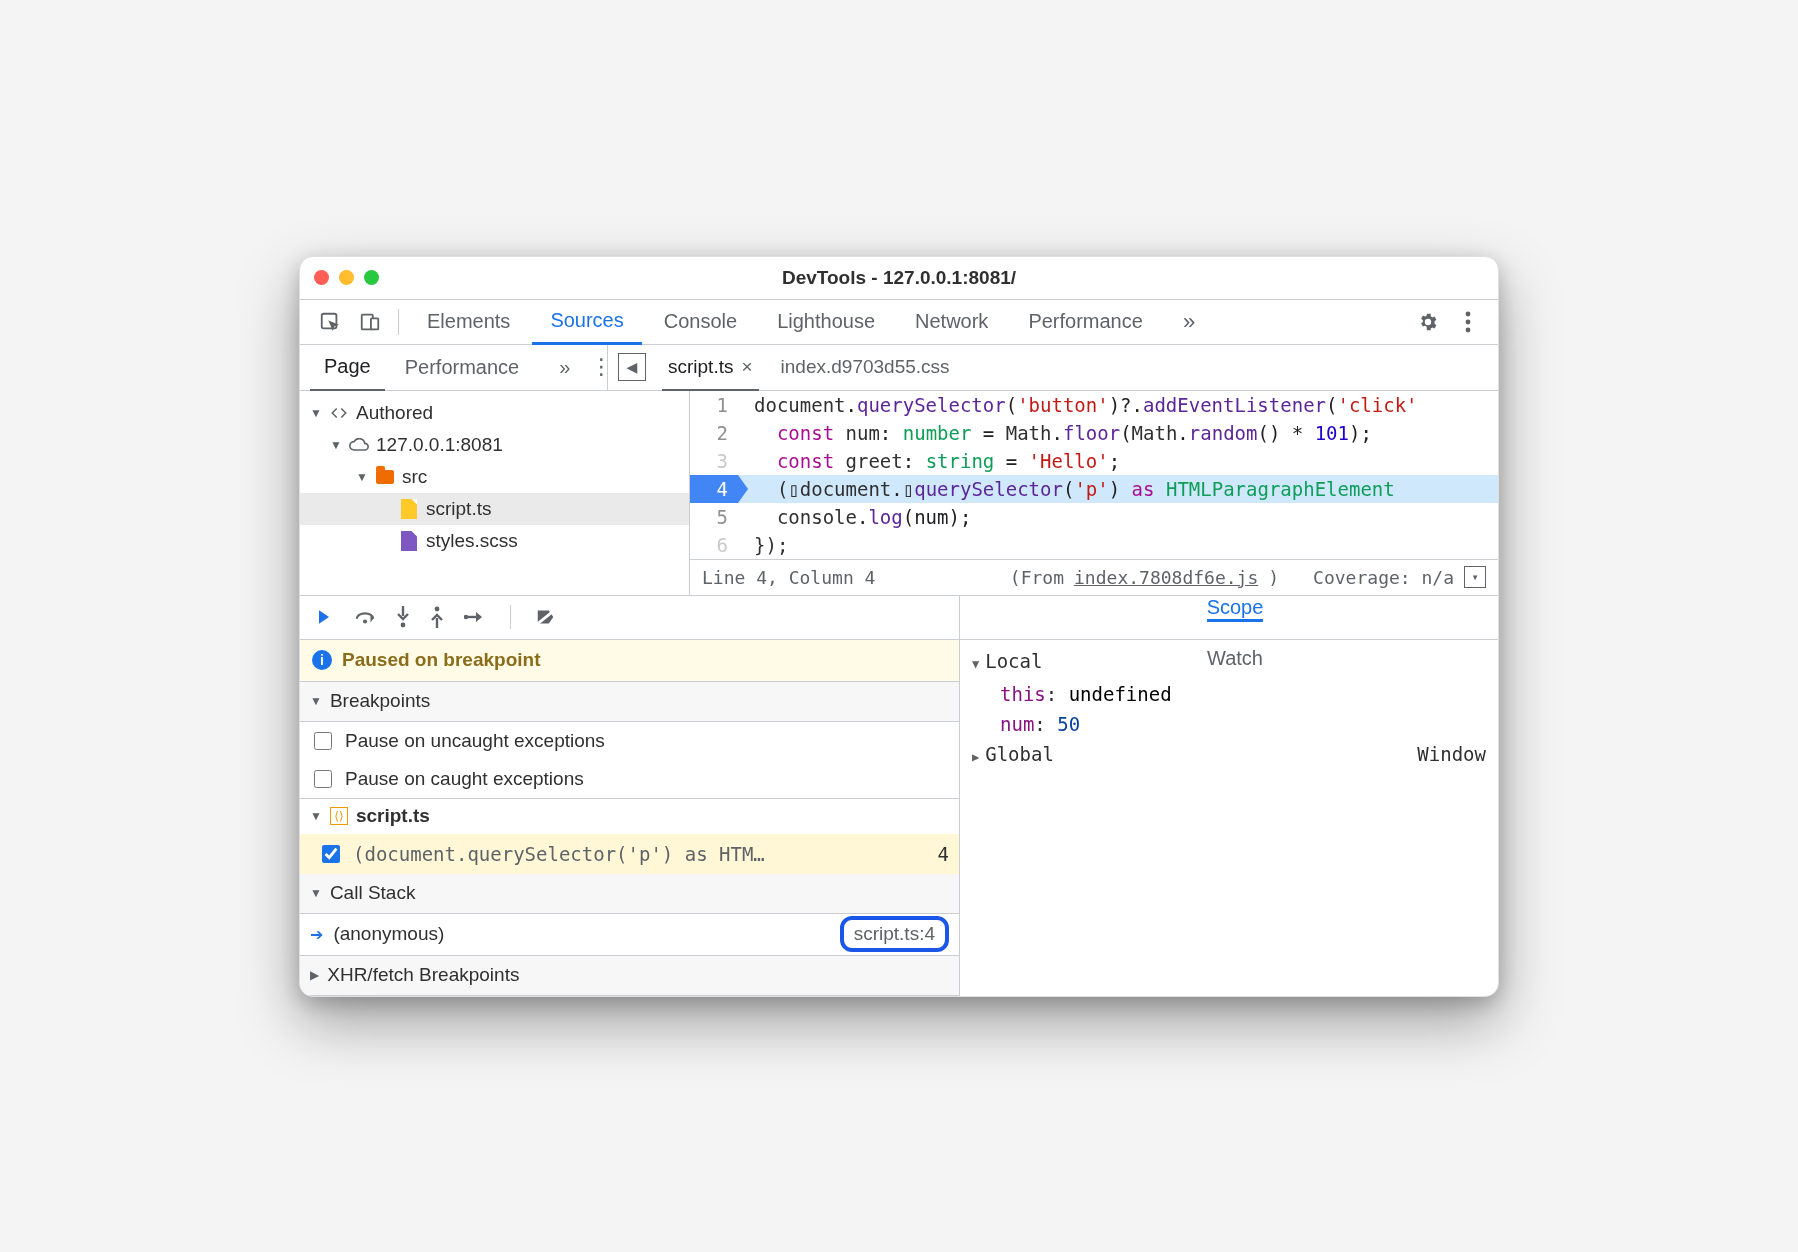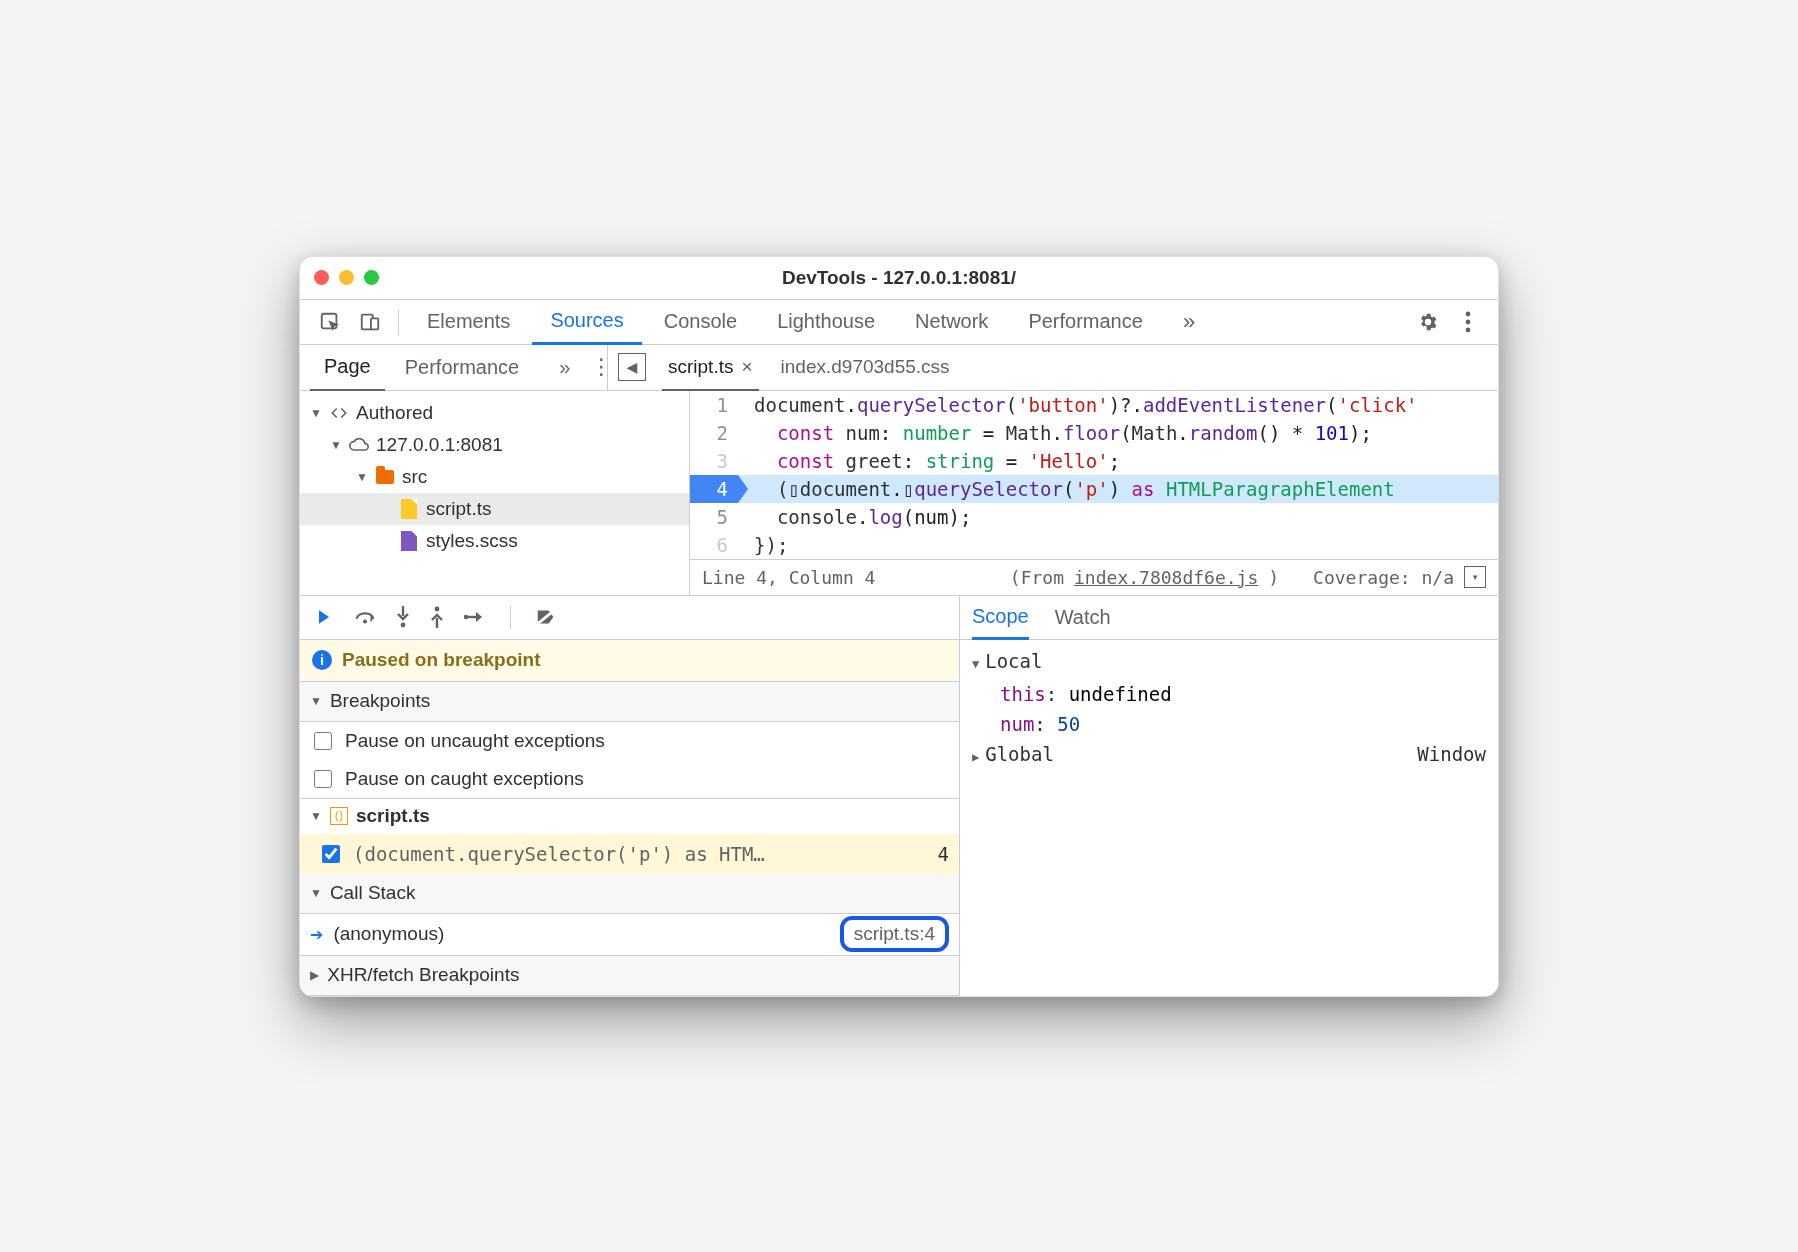--- a/index.html
+++ b/index.html
@@ -178,21 +178,21 @@
   .callrow {
     display:flex; align-items:center; height:42px; padding:0 10px; gap:10px;
     border-bottom:1px solid var(--border);
   }
   .callrow .arrow { color:#1a73e8; font-size:16px; }
   .callrow .loc {
     margin-left:auto; color:#5f6368;
     border: 4px solid #1a57e8; border-radius: 12px; padding: 3px 10px;
   }
   
-  .rtabs { display:flex; height: 44px; border-bottom: 1px solid var(--border); align-items:center; padding-left:12px; gap: 26px; color:#5f6368; font-size:20px; }
+  .rtabs { display:flex; height: 44px; border-bottom: 1px solid var(--border); align-items:center; padding-left:12px; gap: 26px; color:#5f6368; font-size:20px;flex-direction:column; }
   .rtabs .rt { height:44px; display:flex; align-items:center; cursor:pointer; }
   .rtabs .rt.active { color:#1a73e8; border-bottom:3px solid #1a73e8; margin-bottom:-1px; }
   .scope { padding: 6px 12px; font-family: Menlo, Consolas, monospace; font-size:19px; line-height:30px; }
   .scope .tri{font-size:12px;color:#5f6368;margin-right:6px;}
   .scope .k{color:#881280;} .scope .v-und{color:#000000;} .scope .v-num{color:#0842a0;}
   .scope .global { display:flex; }
   .scope .global .obj { margin-left:auto; color:#303030; }
   svg { display:block; }
 </style>
 </head>

